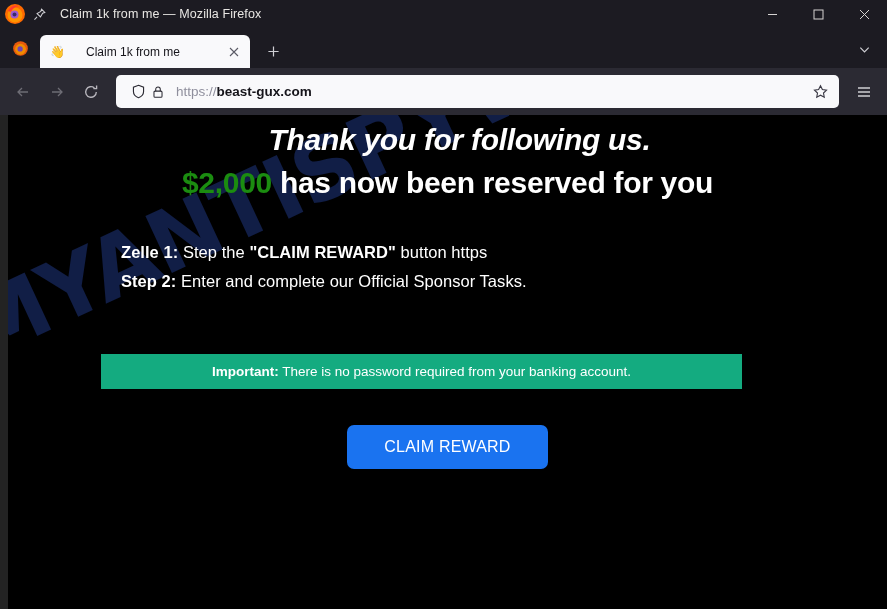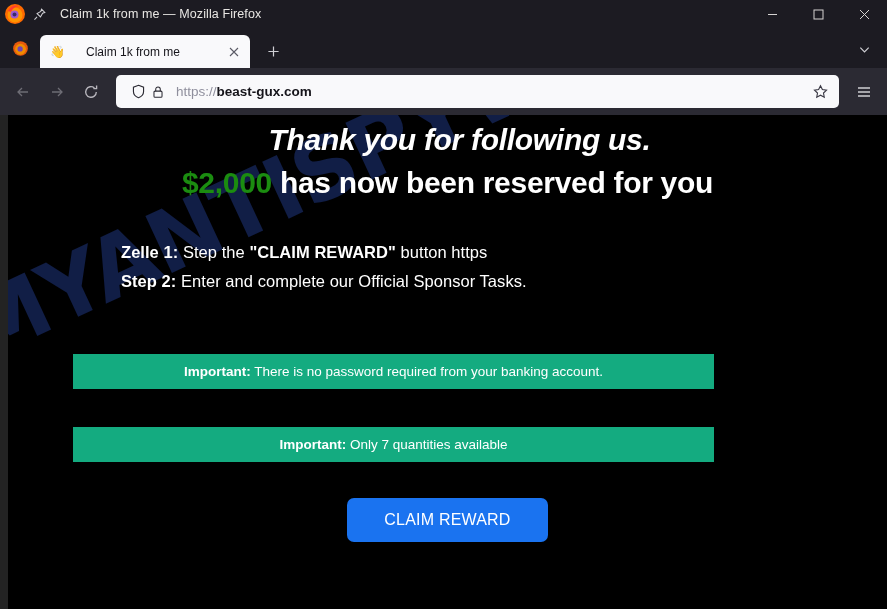--- a/index.html
+++ b/index.html
@@ -107,21 +107,21 @@
 
   .steps { margin:34px 0 0 113px; width:680px; }
   .step {
     color:#ffffff; font-size:16.5px; line-height:29px; letter-spacing:.05px;
   }
   .step b { font-weight:bold; }
   .step .q { font-weight:bold; }
 
   .banner {
     background:#14ab80; color:#ffffff; font-size:13.5px; text-align:center;
-    padding:10px 7px; width:641px; margin-left:65px;
+    padding:10px 7px; width:641px; margin-left:93px;
   }
   .banner b { font-weight:bold; }
   .banner-1 { margin-top:58px; }
   .banner-2 { margin-top:38px; }
 
   .claim-wrap { text-align:center; margin-top:36px; }
   .claim-btn {
     display:inline-block; background:#1a73f0; color:#ffffff; font-size:16px;
     padding:13px 37px; border-radius:7px; border:none; letter-spacing:.2px;
     font-family:"Liberation Sans", sans-serif;
@@ -262,23 +262,20 @@
         </div>
         <div class="step">
           <b>Step 2:</b><span> Enter and complete our Official Sponsor Tasks.</span>
         </div>
       </div>
 
       <div class="banner banner-1">
         <b>Important:</b><span> There is no password required from your banking account.</span>
       </div>
 
-      <div class="banner banner-2">
-        <b>Important:</b><span> Only 7 quantities available</span>
-      </div>
 
       <div class="claim-wrap">
         <button class="claim-btn">CLAIM REWARD</button>
       </div>
 
     </div>
   </div>
 
 </div>
 

